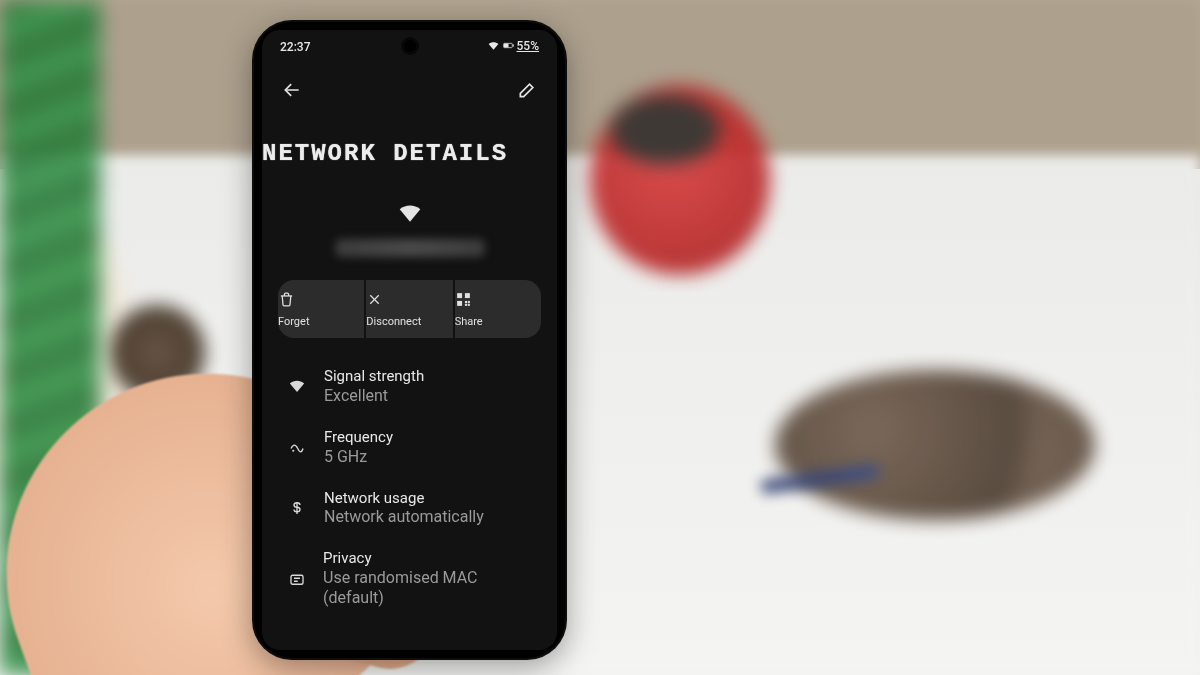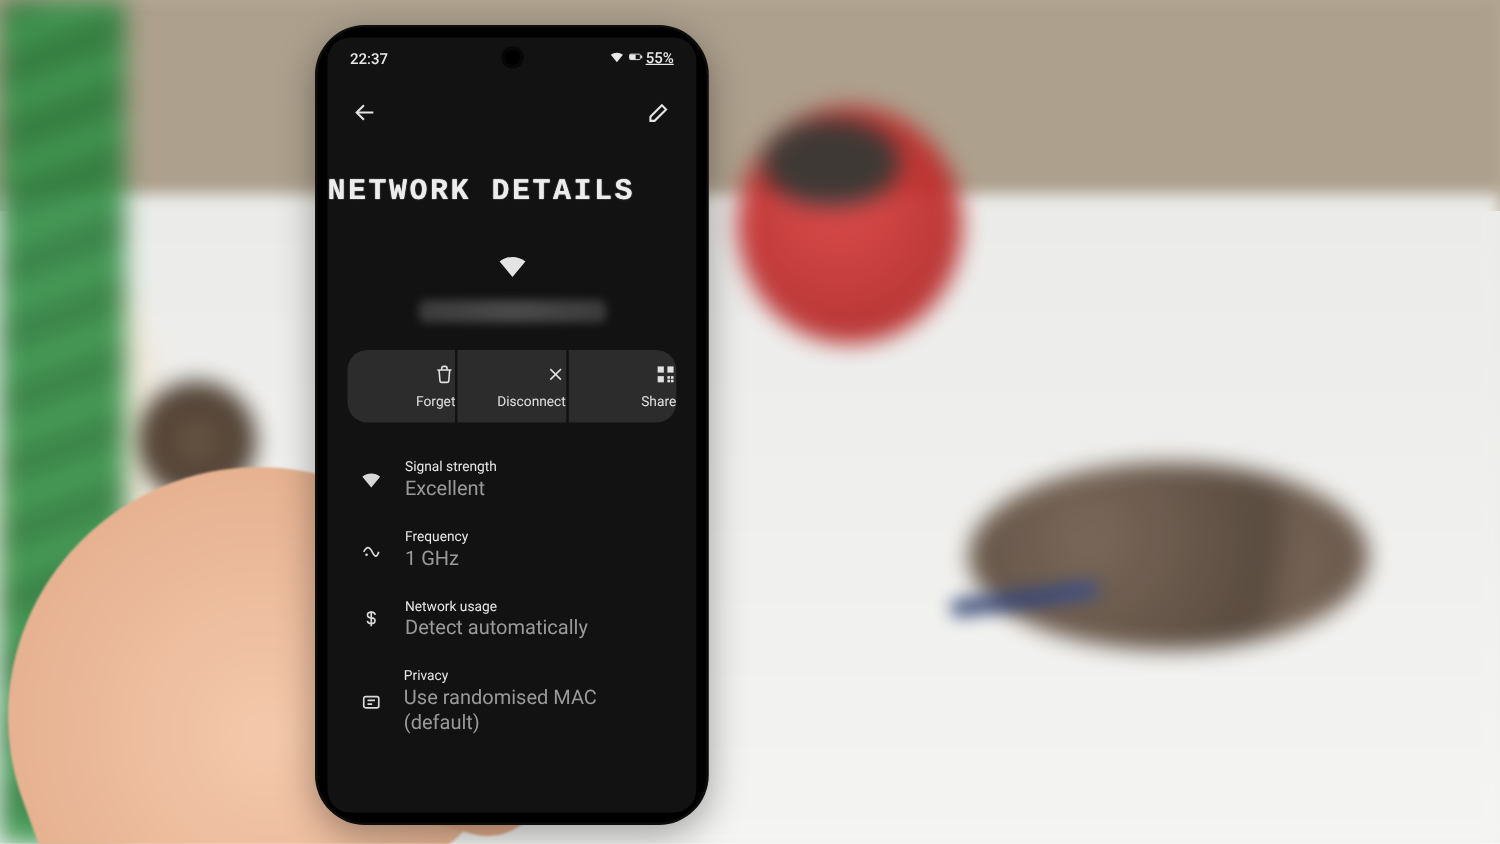--- a/index.html
+++ b/index.html
@@ -142,21 +142,21 @@
     top: 250px; left: 16px; right: 16px;
     display: flex;
     gap: 2px;
   }
   .action-btn {
     flex: 1;
     background: #2c2c2c;
     height: 58px;
     display: flex;
     flex-direction: column;
-    align-items: flex-end;
+    align-items: flex-start;
     justify-content: center;
     gap: 4px;
     font-size: 11px;
     color: #e0e0e0;
     cursor: pointer;
   }
   .action-btn:first-child { border-radius: 16px 0 0 16px; }
   .action-btn:last-child  { border-radius: 0 16px 16px 0; }
   .action-btn svg { width: 17px; height: 17px; }
   .action-btn.forget svg, .action-btn.disc svg { stroke: #e0e0e0; fill: none; stroke-width: 1.8; }
@@ -171,21 +171,21 @@
   }
   .detail-item {
     display: flex;
     align-items: center;
     gap: 16px;
     padding: 11px 20px;
   }
   .detail-icon { width: 22px; display:flex; justify-content:center; }
   .detail-icon svg { width: 18px; height: 18px; fill: #d8d8d8; }
   .detail-icon.stroke svg { fill:none; stroke:#d8d8d8; stroke-width:1.8; }
-  .detail-text .t1 { font-size: 11px; color: #e8e8e8; line-height: 1.25; }
+  .detail-text .t1 { font-size: 15px; color: #e8e8e8; line-height: 1.25; }
   .detail-text .t2 { font-size: 16px; color: #9a9a9a; line-height: 1.25; }
 </style>
 </head>
 <body>
 
 <div class="scene">
   <div class="scene-blur"></div>
   <div class="desk-object books"></div>
   <div class="desk-object pinecone"></div>
   <div class="desk-object mug"></div>
@@ -298,35 +298,35 @@
 
         <div class="detail-item">
           <div class="detail-icon stroke">
             <svg viewBox="0 0 24 24">
                 <path d="M4 14c3-6 6-6 9 0s5 6 7 0"></path>
                 <circle cx="7" cy="17" r="1.4" fill="#d8d8d8" stroke="none"></circle>
               </svg>
           </div>
           <div class="detail-text">
             <div class="t1">Frequency</div>
-            <div class="t2">1 GHz</div>
+            <div class="t2">5 GHz</div>
           </div>
         </div>
 
 
         <div class="detail-item">
           <div class="detail-icon stroke">
             <svg viewBox="0 0 24 24">
                 <path d="M12 4v16"></path>
                 <path d="M16 8c0-2-2-3-4-3s-4 1-4 3 2 3 4 3 4 1 4 3-2 3-4 3-4-1-4-3"></path>
               </svg>
           </div>
           <div class="detail-text">
             <div class="t1">Network usage</div>
-            <div class="t2">Detect automatically</div>
+            <div class="t2">Network automatically</div>
           </div>
         </div>
 
         <div class="detail-item">
           <div class="detail-icon stroke">
             <svg viewBox="0 0 24 24">
                 <rect x="4" y="7" width="16" height="12" rx="2"></rect>
                 <path d="M8 11h8"></path>
                 <path d="M8 15h5"></path>
               </svg>

